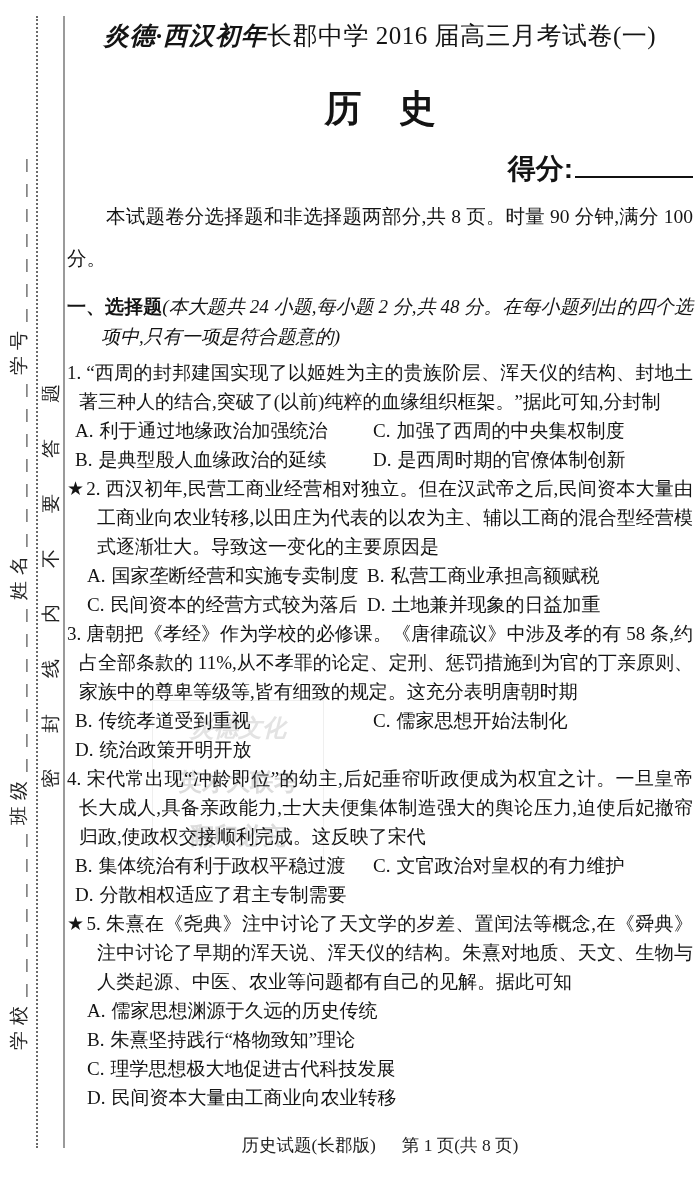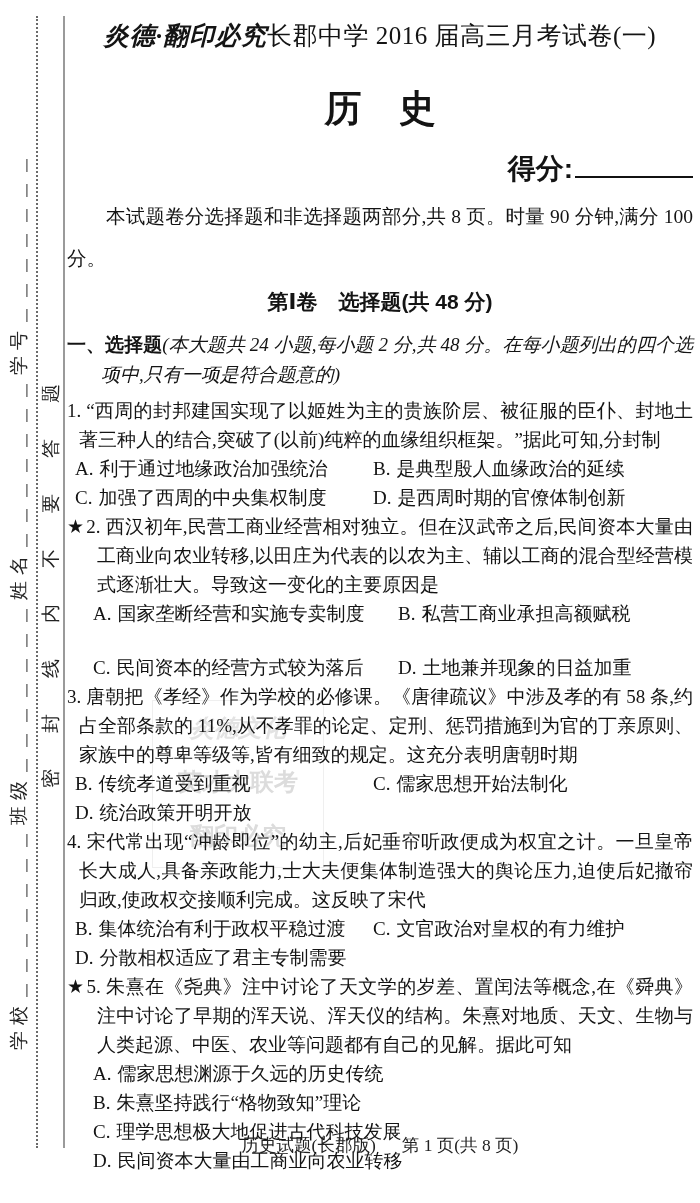--- a/index.html
+++ b/index.html
@@ -46,21 +46,21 @@
   .instruction{margin-top:12px;font-size:19px;line-height:30px;padding-left:34px;text-indent:-34px;text-align:justify;}
   .instr-lead{font-weight:bold;font-family:"Liberation Sans","DejaVu Sans",sans-serif;}
   .instr-body{font-style:italic;}
   .questions{margin-top:6px;}
   .question{font-size:19px;line-height:29px;}
   .q-stem{margin:0;text-align:justify;padding-left:12px;text-indent:-12px;}
   .q-stem.starred{padding-left:30px;text-indent:-30px;}
   .q-num{margin-right:5px;}
   .q-star{margin-right:2px;}
   .opts{margin-left:8px;}
-  .opts.starred-opts{margin-left:26px;gap:25px;}
+  .opts.starred-opts{margin-left:20px;}
   .opts.two-col{display:grid;grid-template-columns:298px auto;}
   .opts.starred-opts.two-col{grid-template-columns:280px auto;}
   .opts.one-col .opt{display:block;}
   .opt-label{margin-right:6px;}
   
   .footer{position:absolute;left:67px;width:626px;top:1133px;text-align:center;font-size:17.5px;color:#222;z-index:1;}
   .footer .f-right{margin-left:26px;}
 </style>
 </head>
 <body>
@@ -73,40 +73,39 @@
   <div class="seal-text">密封线内不要答题</div>
 
   <div class="watermark">
     <div class="wm-line wm-script">炎德文化</div>
     <div class="wm-line">英才大联考</div>
     <div class="wm-line">翻印必究</div>
   </div>
 
   <div class="content">
 
-    <div class="exam-header"><span class="series">炎德·翻印必究</span><span class="exam-name">长郡中学 2016 届高三月考试卷(一)</span></div>
+    <div class="exam-header"><span class="series">炎德·西汉初年</span><span class="exam-name">长郡中学 2016 届高三月考试卷(一)</span></div>
 
     <div class="subject">历　史</div>
 
     <div class="score-row"><span class="score-label">得分:</span><span class="score-line"></span></div>
 
     <p class="intro">本试题卷分选择题和非选择题两部分,共 8 页。时量 90 分钟,满分 100 分。</p>
 
-    <div class="section-title">第Ⅰ卷　选择题(共 48 分)</div>
 
     <div class="instruction"><span class="instr-lead">一、选择题</span><span class="instr-body">(本大题共 24 小题,每小题 2 分,共 48 分。在每小题列出的四个选项中,只有一项是符合题意的)</span></div>
 
     <div class="questions">
 
       <div class="question">
-        <p class="q-stem"><span class="q-num">1.</span><span>“西周的封邦建国实现了以姬姓为主的贵族阶层、被征服的臣仆、封地土著三种人的结合,突破了(以前)纯粹的血缘组织框架。”据此可知,分封制</span></p>
+        <p class="q-stem"><span class="q-num">1.</span><span>“西周的封邦建国实现了以姬姓为主的贵族阶层、浑天仪的结构、封地土著三种人的结合,突破了(以前)纯粹的血缘组织框架。”据此可知,分封制</span></p>
         <div class="opts two-col">
           <div class="opt"><span class="opt-label">A.</span><span>利于通过地缘政治加强统治</span></div>
+          <div class="opt"><span class="opt-label">C.</span><span>加强了西周的中央集权制度</span></div>
           <div class="opt"><span class="opt-label">B.</span><span>是典型殷人血缘政治的延续</span></div>
-          <div class="opt"><span class="opt-label">C.</span><span>加强了西周的中央集权制度</span></div>
           <div class="opt"><span class="opt-label">D.</span><span>是西周时期的官僚体制创新</span></div>
         </div>
       </div>
 
       <div class="question">
         <p class="q-stem starred"><span class="q-star">★</span><span class="q-num">2.</span><span>西汉初年,民营工商业经营相对独立。但在汉武帝之后,民间资本大量由工商业向农业转移,以田庄为代表的以农为主、辅以工商的混合型经营模式逐渐壮大。导致这一变化的主要原因是</span></p>
         <div class="opts two-col starred-opts">
           <div class="opt"><span class="opt-label">A.</span><span>国家垄断经营和实施专卖制度</span></div>
           <div class="opt"><span class="opt-label">B.</span><span>私营工商业承担高额赋税</span></div>
           <div class="opt"><span class="opt-label">C.</span><span>民间资本的经营方式较为落后</span></div>

